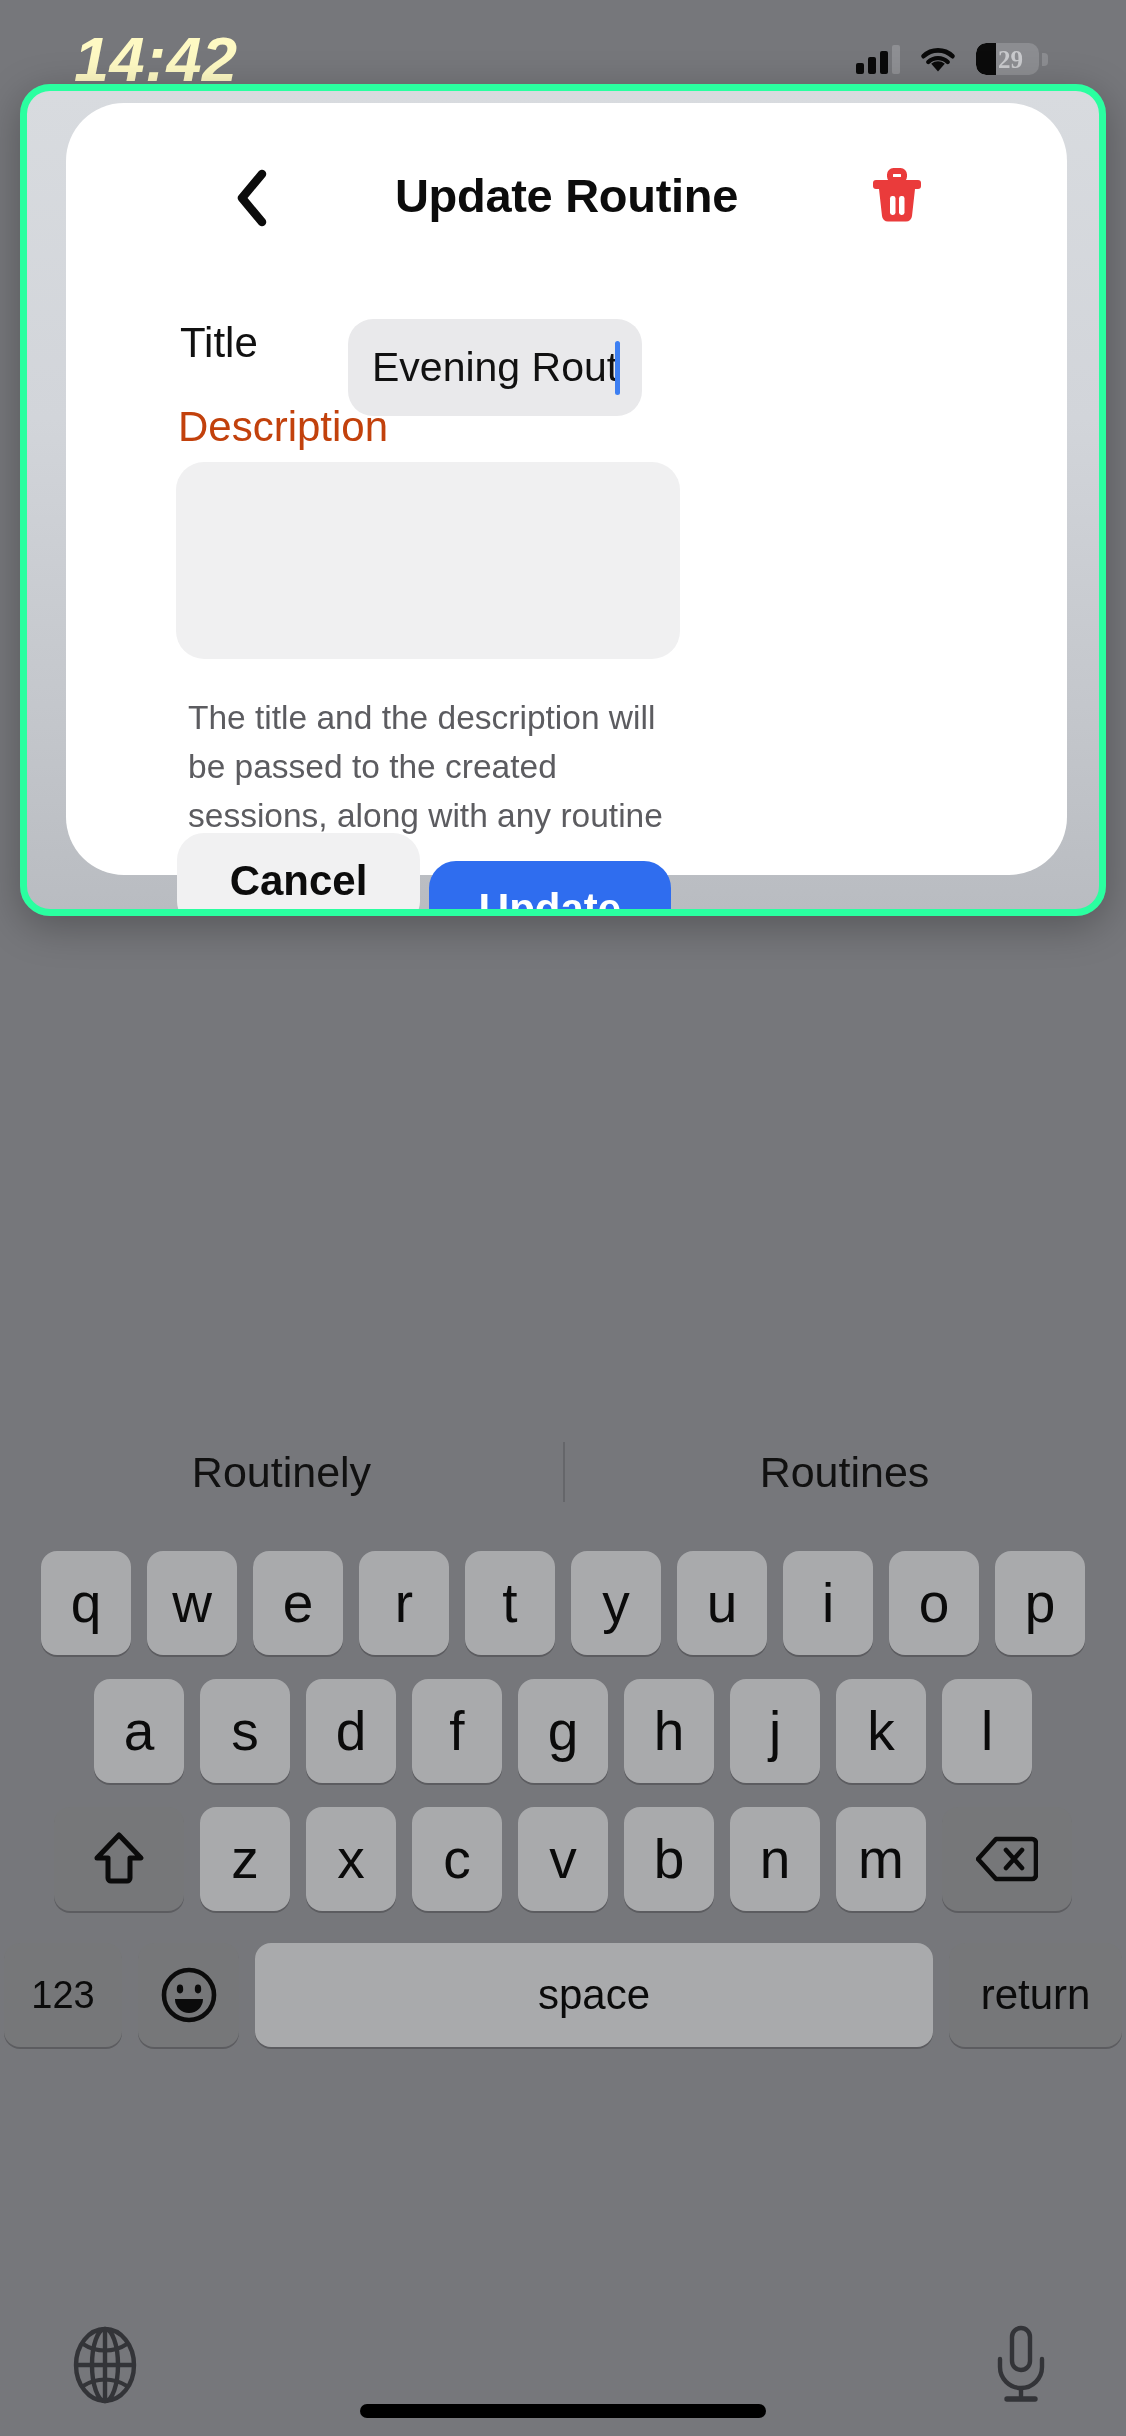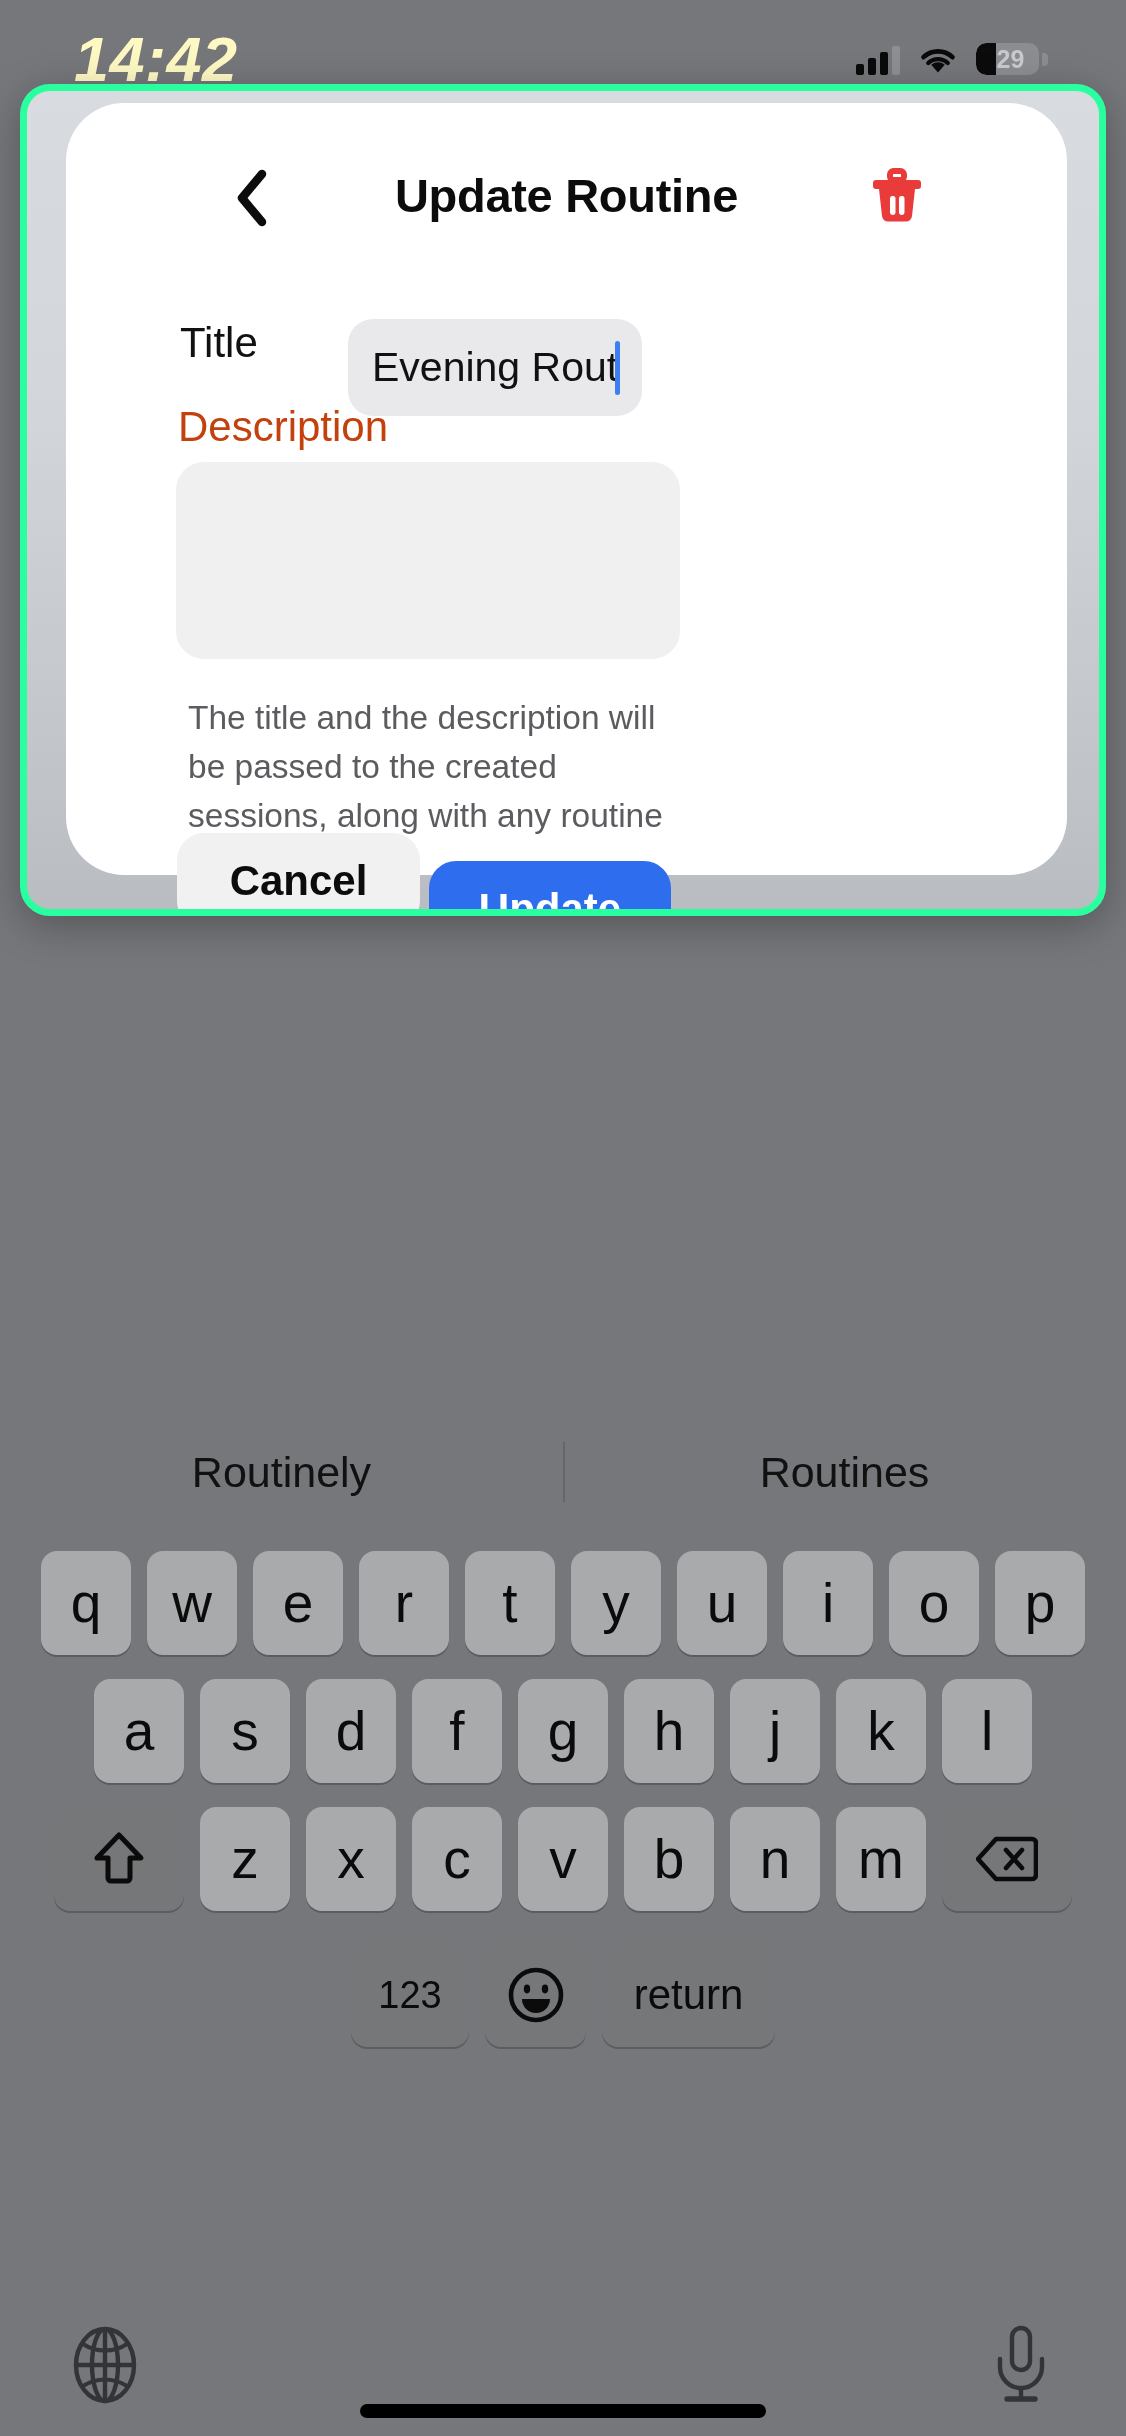--- a/index.html
+++ b/index.html
@@ -13,21 +13,21 @@
   
   #status-bar {
     position: absolute; top: 0; left: 0; width: 1126px; height: 118px;
     display: flex; align-items: center; justify-content: space-between;
     padding: 0 78px 0 74px;
   }
   #status-time {
     font-size: 63px; font-weight: 700; color: #fef9c3;
     letter-spacing: 0.5px; line-height: 1; font-style: italic;
   }
-  #status-right { display: flex; align-items: flex-end; gap: 18px; }
+  #status-right { display: flex; align-items: center; gap: 18px; font-family: Liberation Serif, serif; }
   .sb-bars { display: flex; align-items: flex-end; gap: 4px; height: 30px; }
   .sb-bars i { width: 8px; background: #0a0a0a; border-radius: 2px; display: block; }
   .sb-bars i:nth-child(1) { height: 11px; }
   .sb-bars i:nth-child(2) { height: 17px; }
   .sb-bars i:nth-child(3) { height: 23px; }
   .sb-bars i:nth-child(4) { height: 29px; background: #8e8f93; }
   .sb-wifi { width: 40px; height: 30px; }
   .sb-batt {
     position: relative; width: 63px; height: 32px;
     border-radius: 10px; background: #8c8d91; display: flex; align-items: center;
@@ -336,20 +336,21 @@
   <div class="kb-row" id="row4">
     <button class="key dark" id="key-123">123</button>
     <button class="key dark" id="key-emoji">
       <svg width="58" height="58" viewBox="0 0 58 58">
         <circle cx="29" cy="29" r="25" fill="none" stroke="#0b0b0b" stroke-width="4.6"></circle>
         <ellipse cx="20" cy="23" rx="3.2" ry="4.4" fill="#0b0b0b"></ellipse>
         <ellipse cx="38" cy="23" rx="3.2" ry="4.4" fill="#0b0b0b"></ellipse>
         <path d="M15 33 a14 14 0 0 0 28 0 Z" fill="#0b0b0b"></path>
       </svg>
     </button>
+    <button class="key" id="key-space">space</button>
     <button class="key dark" id="key-return">return</button>
   </div>
 
 </div>
 
 <div id="kb-bottom">
   <div id="globe-key">
     <svg width="66" height="78" viewBox="0 0 66 78">
       <ellipse cx="33" cy="39" rx="29" ry="36" fill="none" stroke="#333438" stroke-width="4.4"></ellipse>
       <ellipse cx="33" cy="39" rx="13" ry="36" fill="none" stroke="#333438" stroke-width="4.4"></ellipse>

